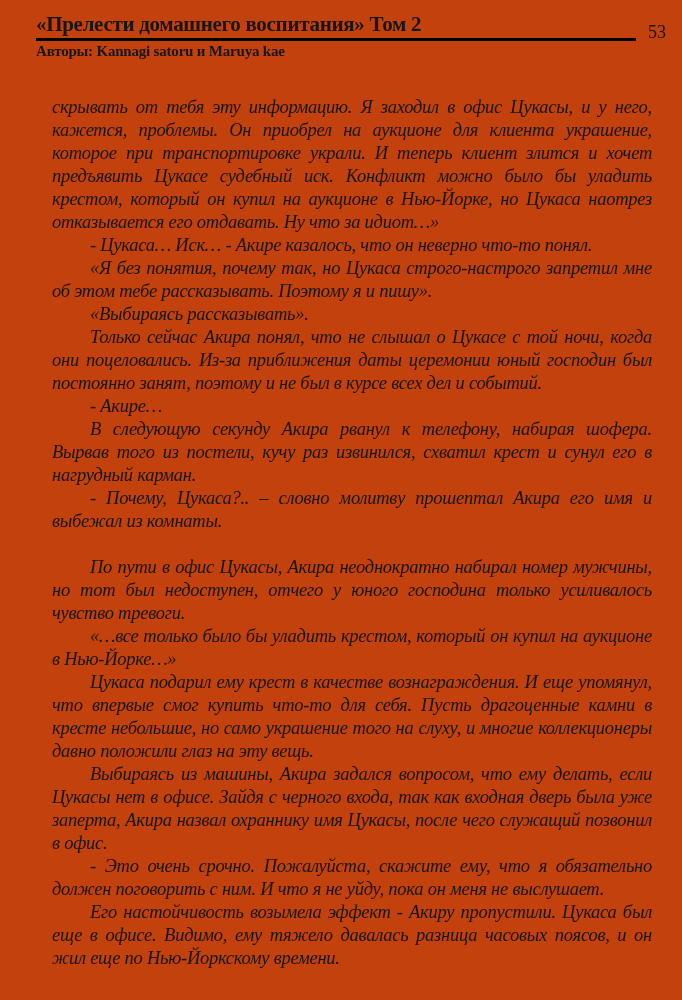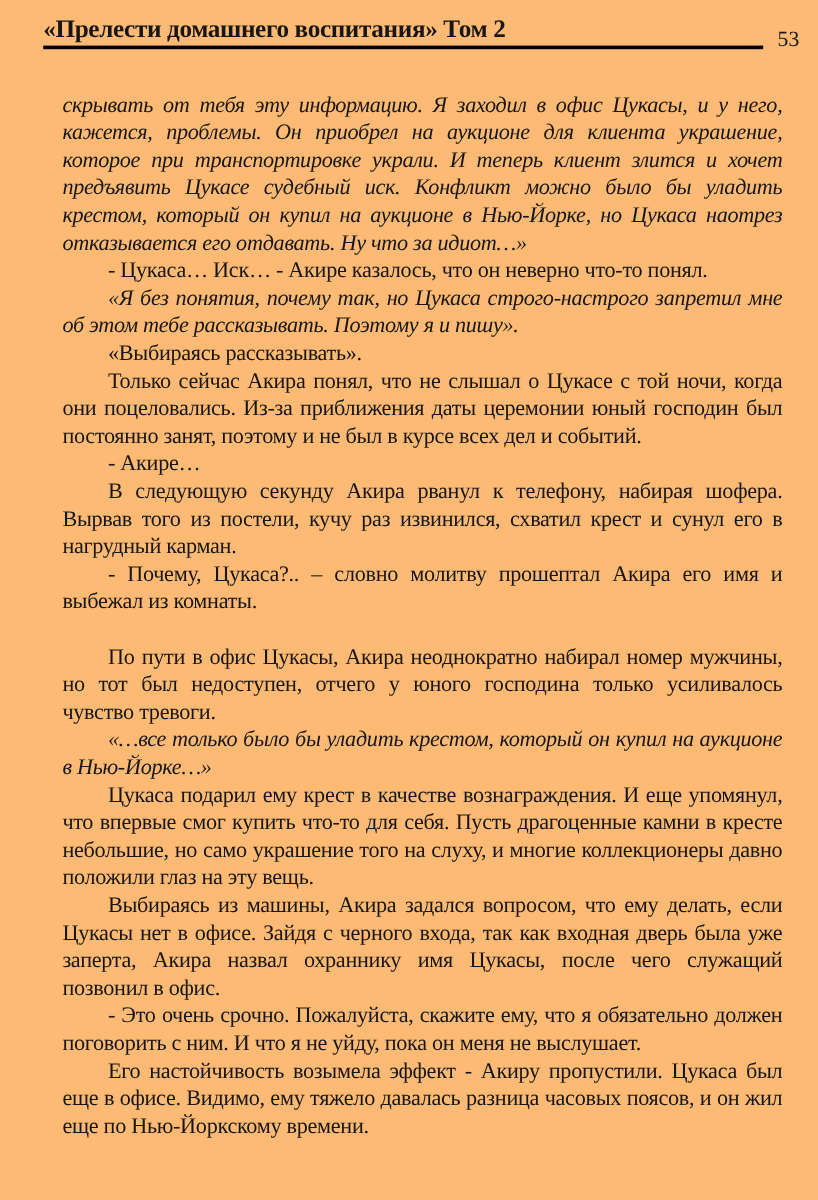--- a/index.html
+++ b/index.html
@@ -5,21 +5,21 @@
   html, body {
     margin: 0;
     padding: 0;
     background: #e8e8e8;
   }
   .page {
     position: relative;
     width: 682px;
     height: 1000px;
     margin: 0 auto;
-    background: #fdba74;
+    background: #c2410c;
     color: #161616;
     font-family: "Liberation Serif", "DejaVu Serif", serif;
     overflow: hidden;
     box-sizing: border-box;
   }
   .header {
     padding: 12px 16px 0 36px;
   }
   .header-row {
     display: flex;
@@ -55,39 +55,41 @@
     line-height: 23px;
     text-align: justify;
     letter-spacing: -0.25px;
   }
   .para {
     margin: 0;
     padding: 0;
   }
   .para.indent {
     text-indent: 38px;
+    font-style: italic;
   }
   .para.italic {
     font-style: italic;
   }
   .scene-break {
     height: 23px;
   }
 </style>
 </head>
 <body>
 
 <div class="page">
   <div class="header">
     <div class="header-row">
       <div class="title-wrap">
         <span class="page-title">«Прелести домашнего воспитания» Том 2</span>
       </div>
       <div class="page-num">53</div>
     </div>
+    <div class="authors">Авторы: Kannagi satoru и Maruya kae</div>
   </div>
 
   <div class="body-text">
       <p class="para italic">скрывать от тебя эту информацию. Я заходил в офис Цукасы, и у него, кажется, проблемы. Он приобрел на аукционе для клиента украшение, которое при транспортировке украли. И теперь клиент злится и хочет предъявить Цукасе судебный иск. Конфликт можно было бы уладить крестом, который он купил на аукционе в Нью-Йорке, но Цукаса наотрез отказывается его отдавать. Ну что за идиот…»</p>
       <p class="para indent">- Цукаса… Иск… - Акире казалось, что он неверно что-то понял.</p>
       <p class="para italic indent">«Я без понятия, почему так, но Цукаса строго-настрого запретил мне об этом тебе рассказывать. Поэтому я и пишу».</p>
       <p class="para indent">«Выбираясь рассказывать».</p>
       <p class="para indent">Только сейчас Акира понял, что не слышал о Цукасе с той ночи, когда они поцеловались. Из-за приближения даты церемонии юный господин был постоянно занят, поэтому и не был в курсе всех дел и событий.</p>
       <p class="para indent">- Акире…</p>
       <p class="para indent">В следующую секунду Акира рванул к телефону, набирая шофера. Вырвав того из постели, кучу раз извинился, схватил крест и сунул его в нагрудный карман.</p>

